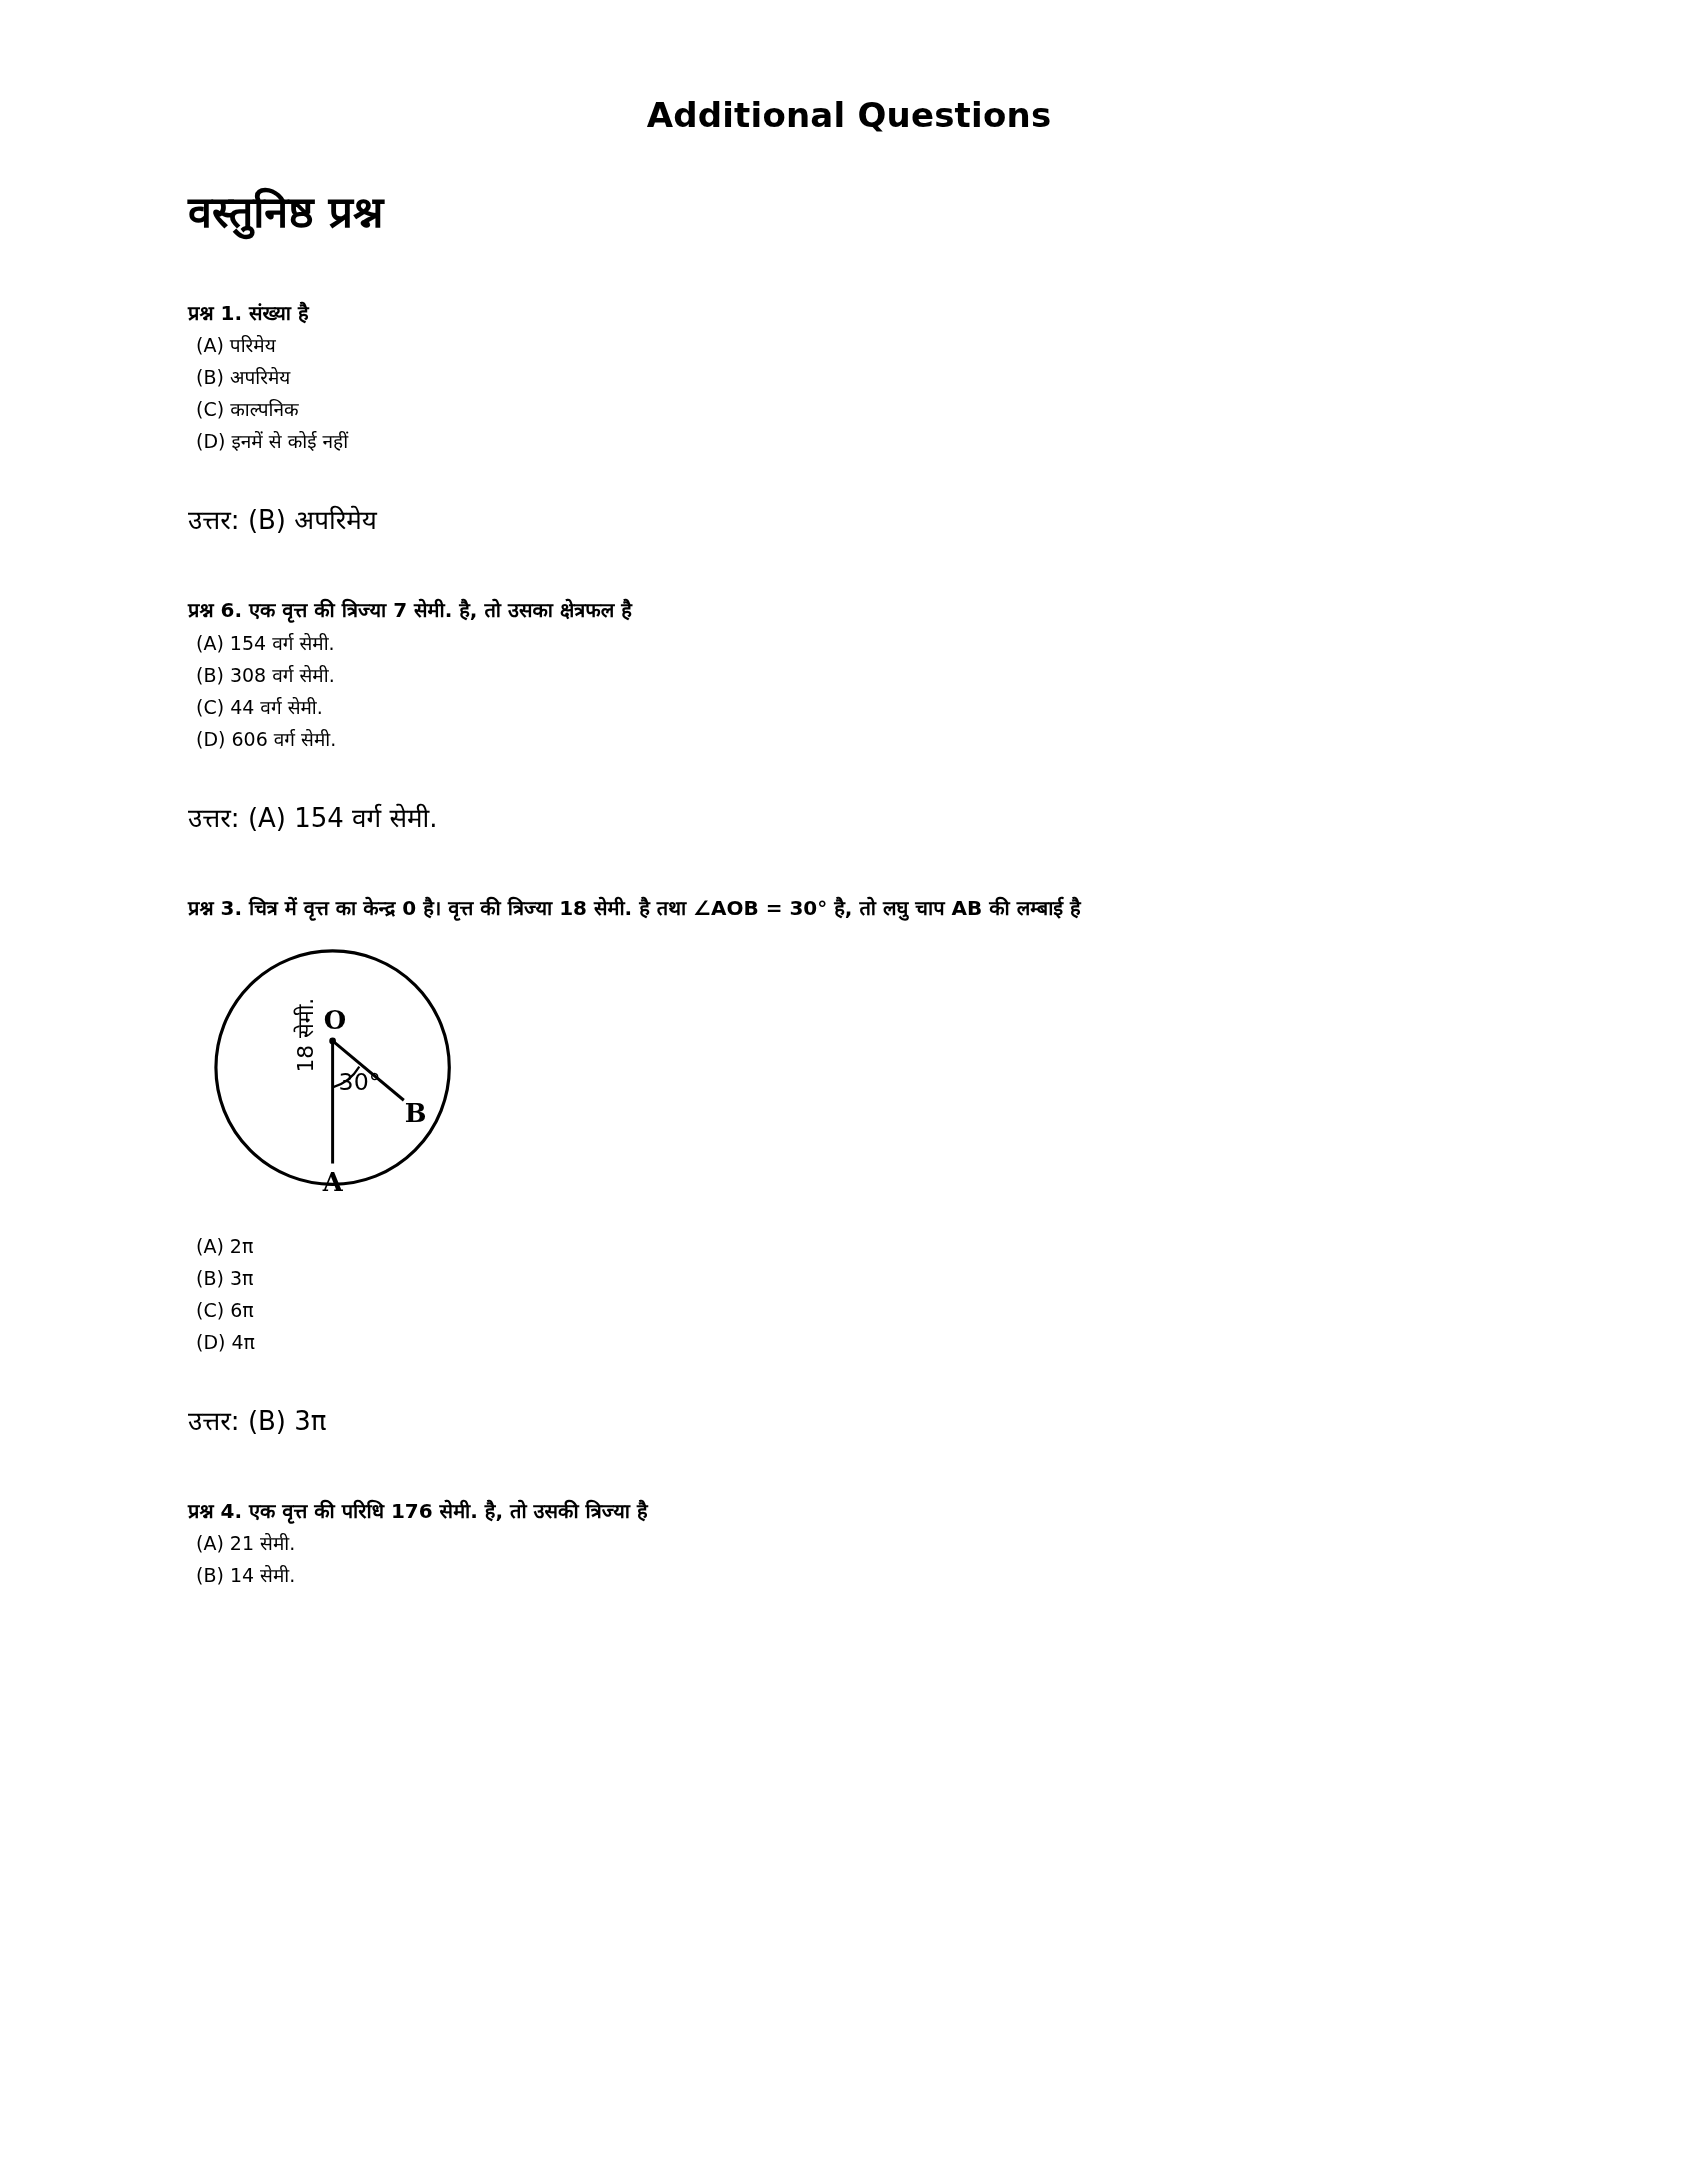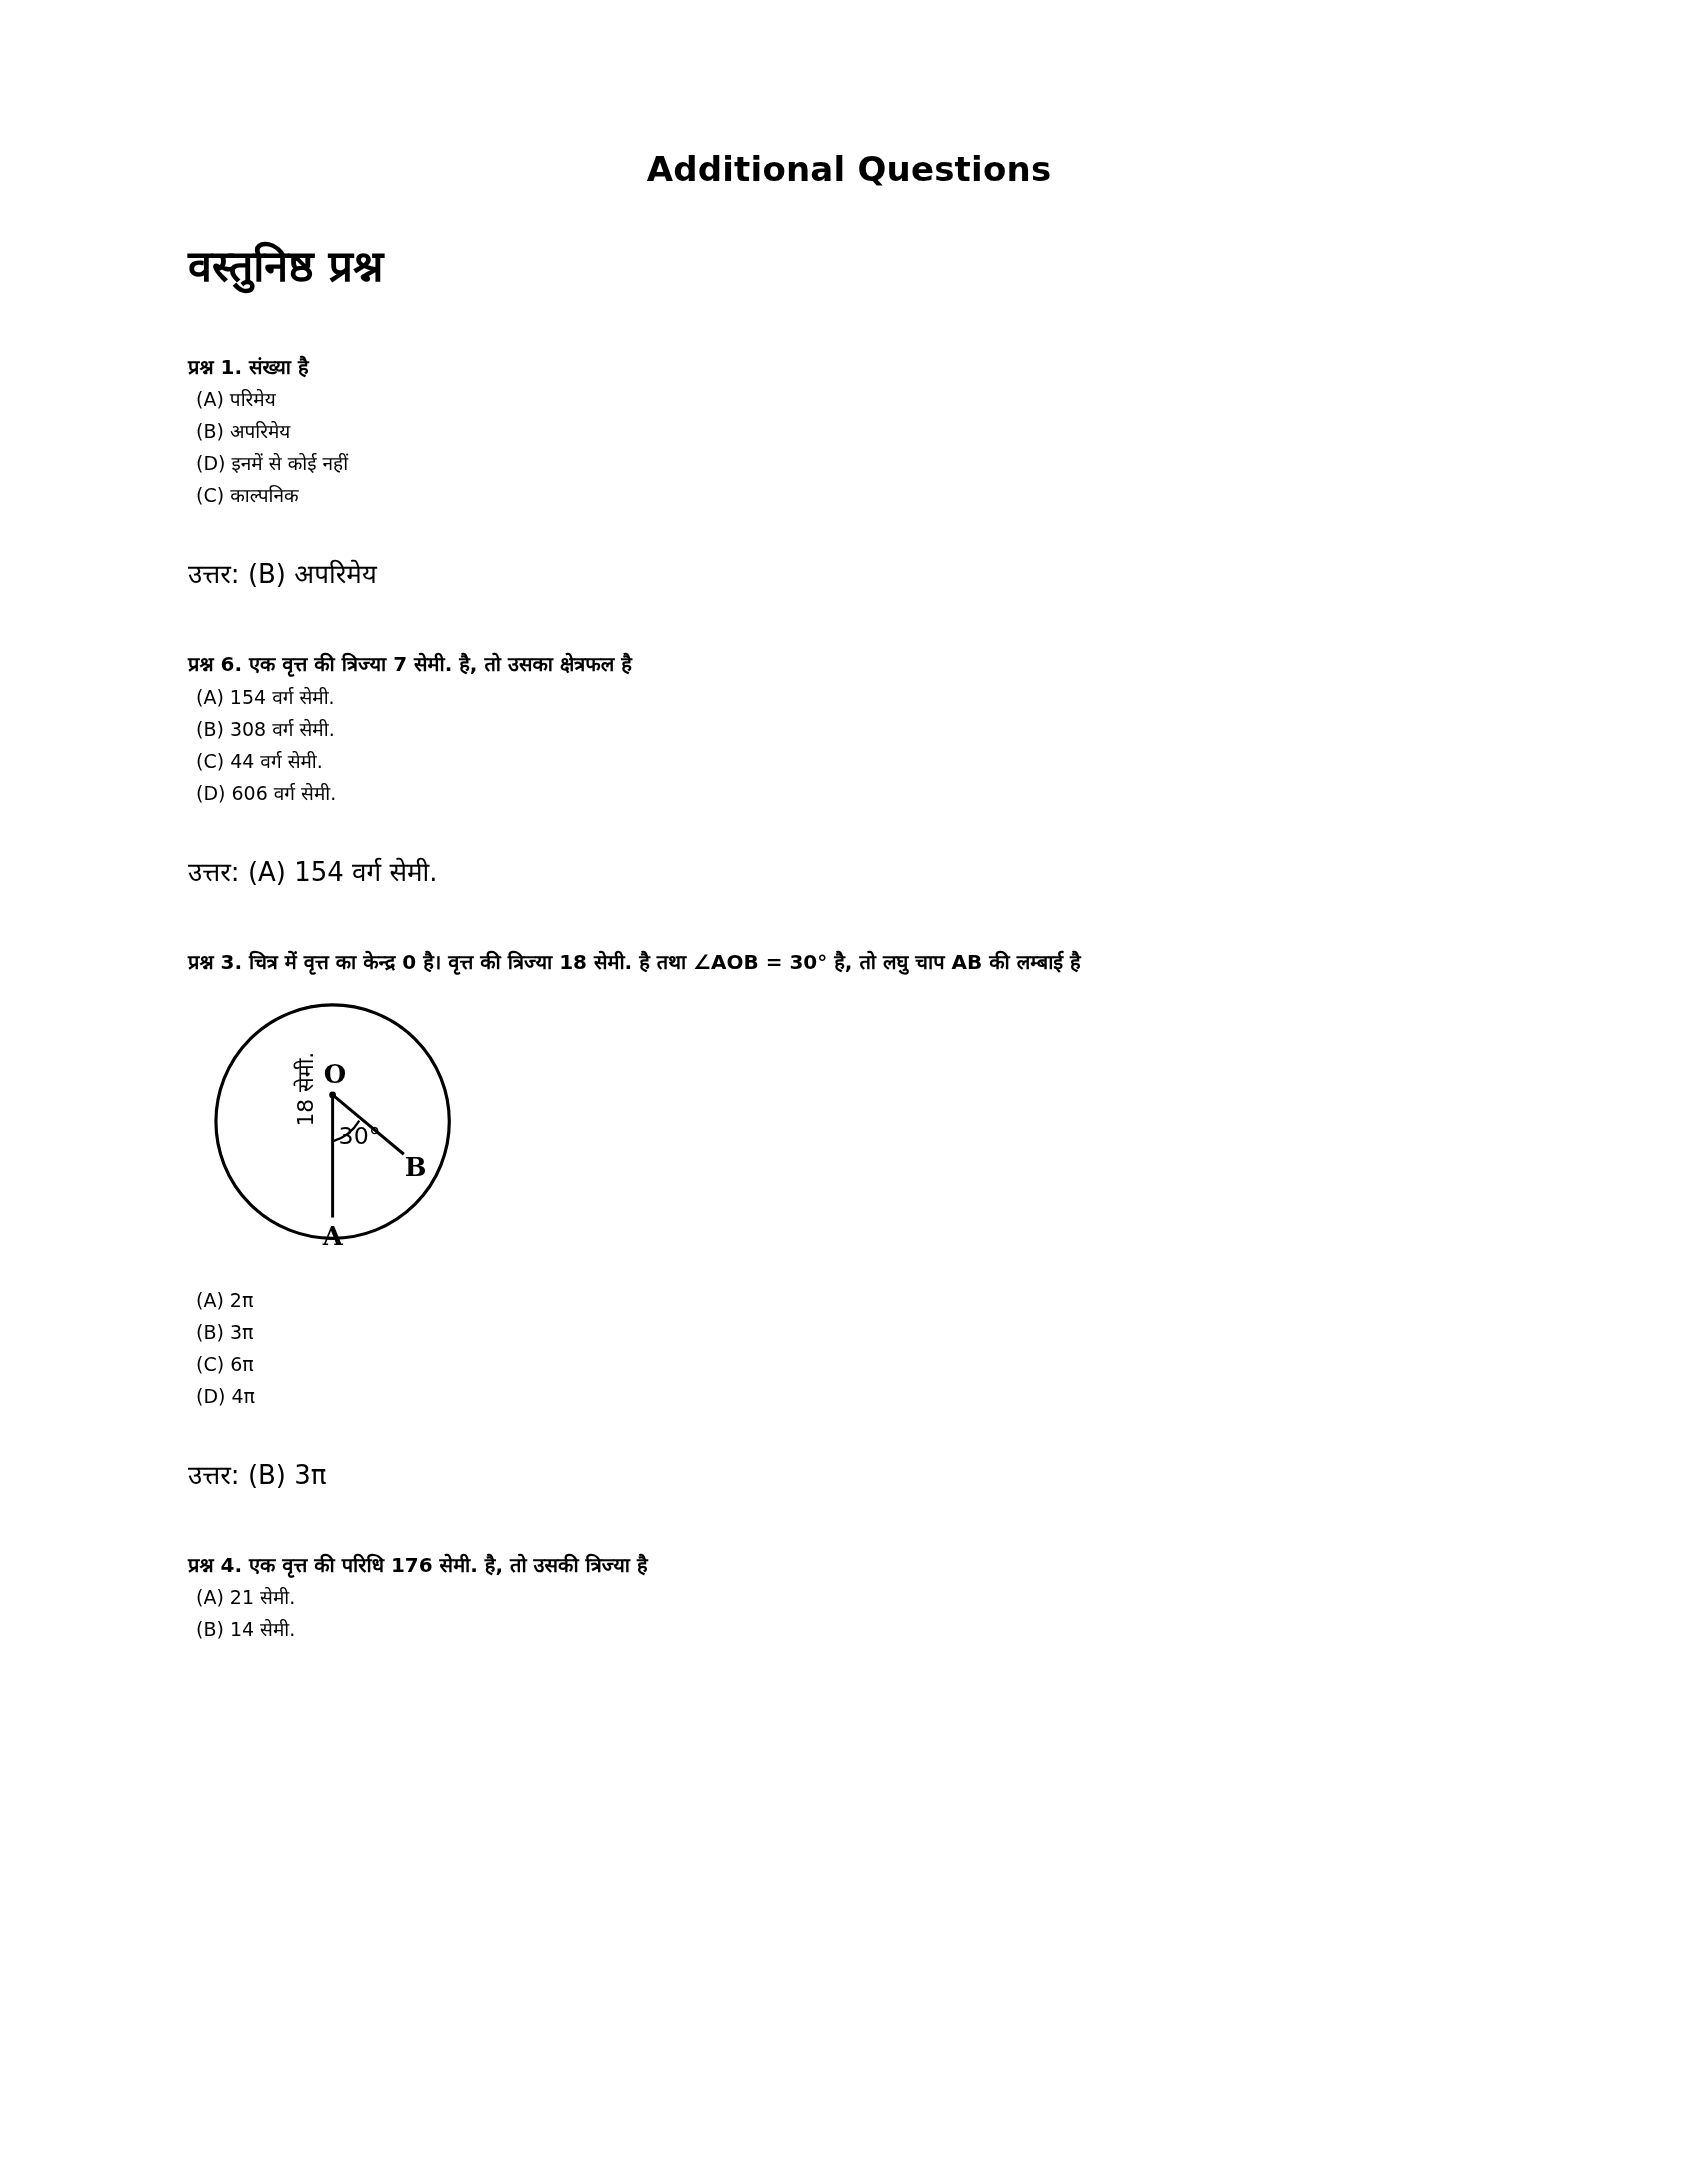--- a/index.html
+++ b/index.html
@@ -12,21 +12,21 @@
     height: 2178px;
     font-family: "DejaVu Sans", sans-serif;
     color: #000000;
     position: relative;
     overflow: hidden;
   }
   .page {
     box-sizing: border-box;
     width: 1683px;
     height: 2178px;
-    padding: 114px 173px 0 188px;
+    padding: 60px 173px 0 188px;
     position: relative;
   }
   .doc-title {
     text-align: center;
     font-size: 34px;
     font-weight: bold;
     letter-spacing: 0.2px;
     margin: 35px 0 0 0;
   }
   .section-heading {
@@ -68,22 +68,22 @@
 <div class="page">
 
   <h1 class="doc-title">Additional Questions</h1>
 
   <h2 class="section-heading">वस्तुनिष्ठ प्रश्न</h2>
 
   <div class="q-block">
     <p class="q-stem">प्रश्न 1. संख्या है</p>
     <p class="opt">(A) परिमेय</p>
     <p class="opt">(B) अपरिमेय</p>
+    <p class="opt">(C) काल्पनिक</p>
     <p class="opt">(D) इनमें से कोई नहीं</p>
-    <p class="opt">(C) काल्पनिक</p>
     <p class="answer">
       <span class="ans-label">उत्तर:</span>
       <span>(B) अपरिमेय</span>
     </p>
   </div>
 
   <div class="q-block">
     <p class="q-stem">प्रश्न 6. एक वृत्त की त्रिज्या 7 सेमी. है, तो उसका क्षेत्रफल है</p>
     <p class="opt">(A) 154 वर्ग सेमी.</p>
     <p class="opt">(B) 308 वर्ग सेमी.</p>

